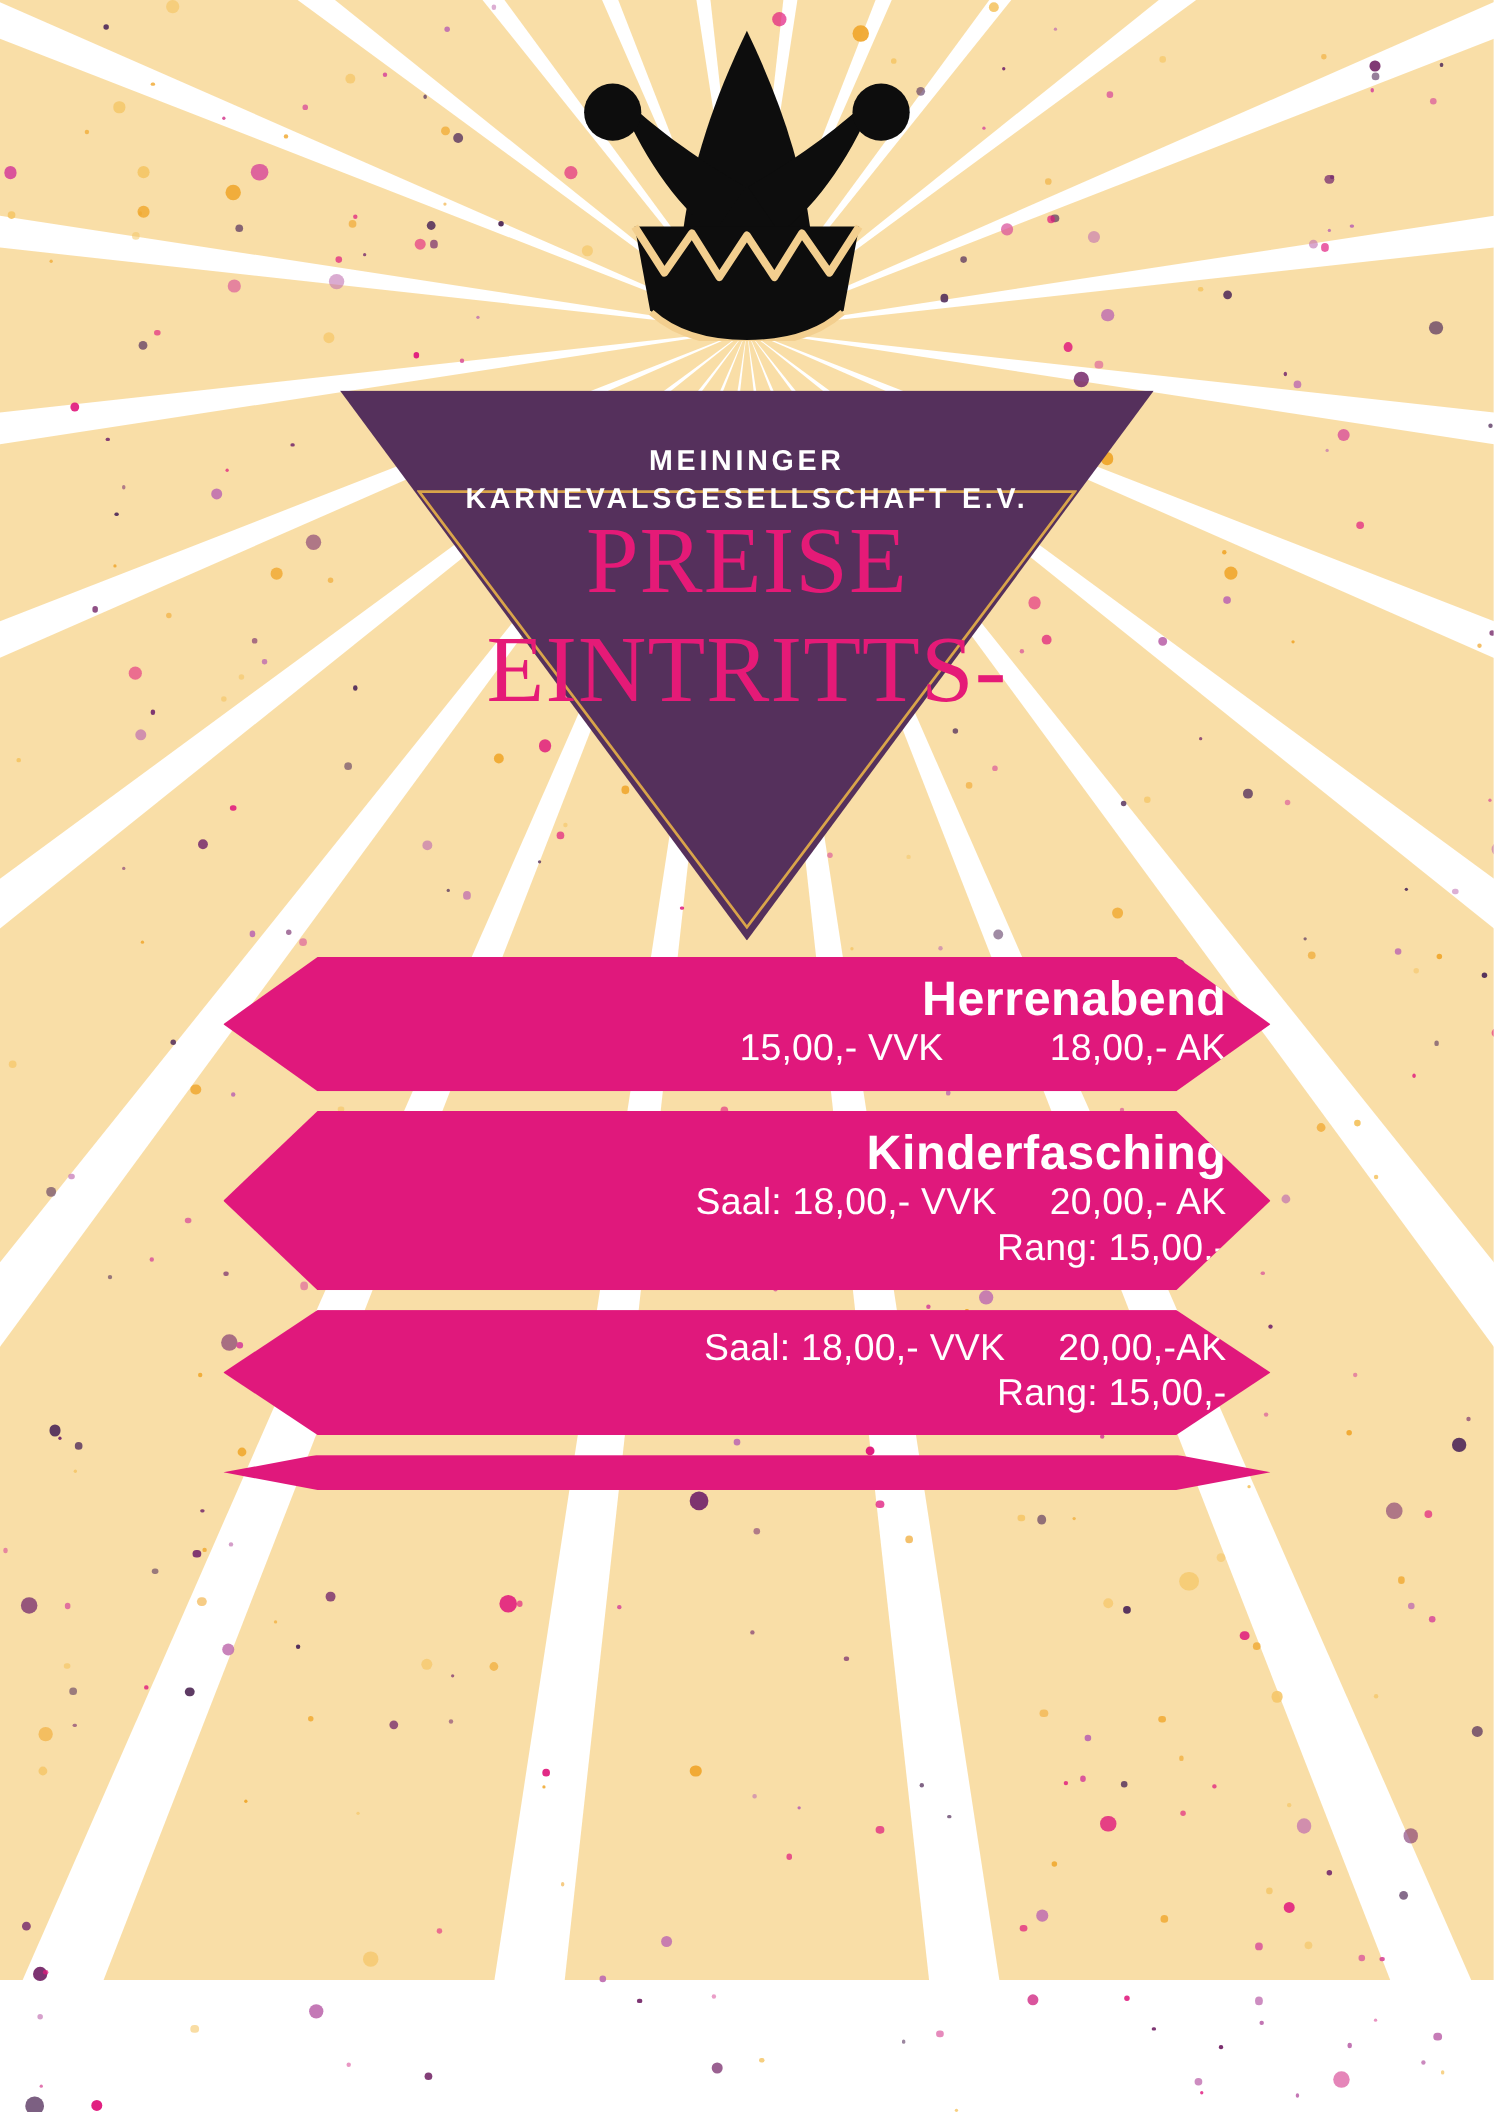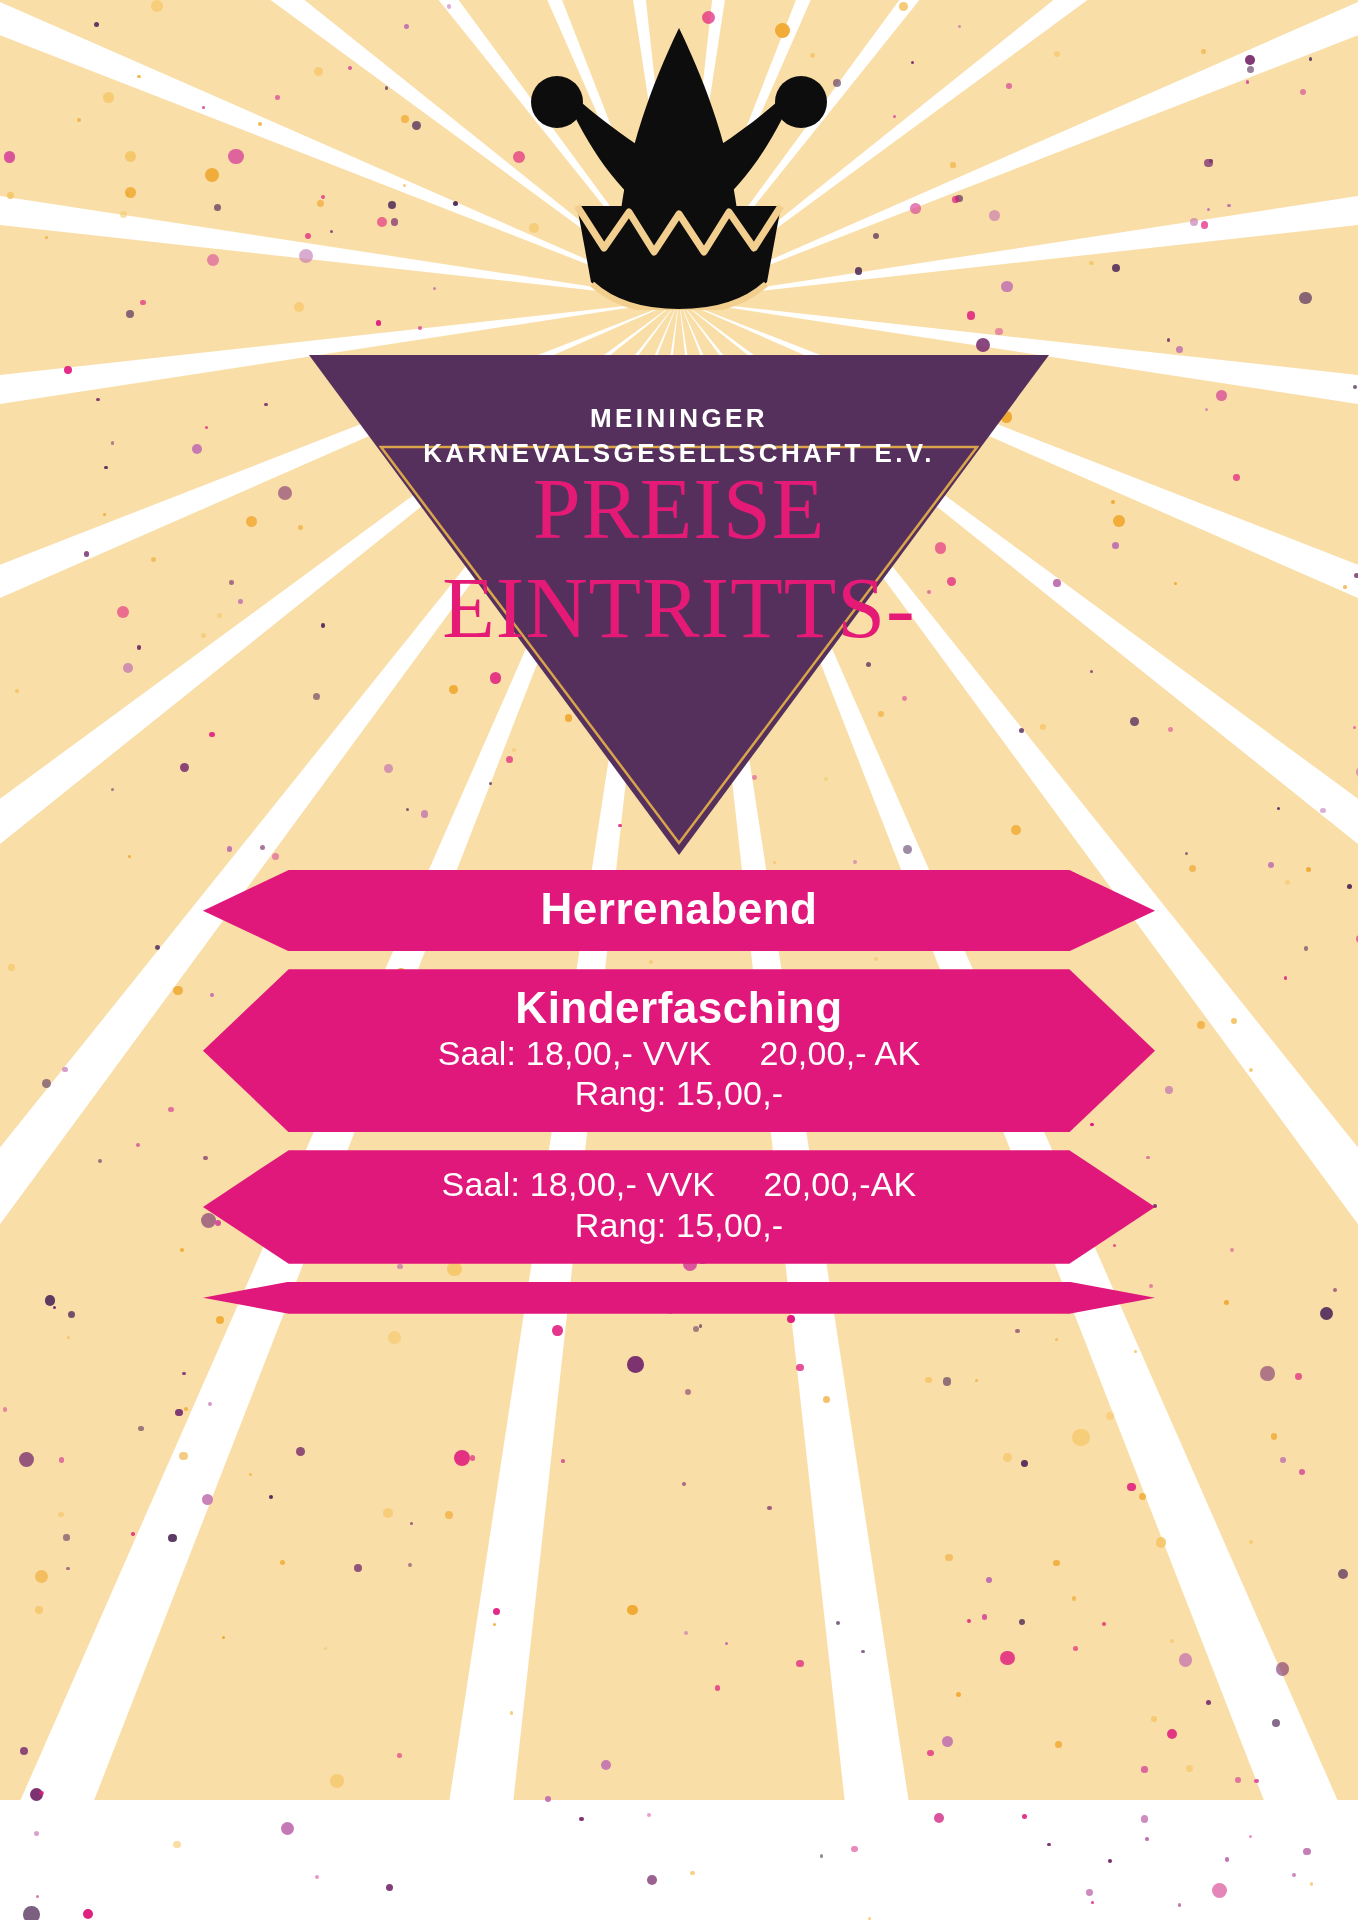--- a/index.html
+++ b/index.html
@@ -131,21 +131,21 @@
     top: 870px;
     width: 100%;
     z-index: 5;
   }
 
   .banner {
     position: relative;
     margin: 0 auto 18px auto;
     background: #e0187c;
     color: #ffffff;
-    text-align: center;
+    text-align: right;
     clip-path: polygon(0 0, 100% 0, 100% 50%, 100% 100%, 0 100%, 6% 50%);
   }
   .banner.wide {
     width: 952px;
     clip-path: polygon(0 50%, 9% 0, 91% 0, 100% 50%, 91% 100%, 9% 100%);
   }
 
   .banner-inner { padding: 14px 40px 18px 40px; }
 
   .banner-title {
@@ -658,20 +658,21 @@
         <span class="line">PREISE</span>
         <span class="line">EINTRITTS-</span>
       </div>
     </div>
   </div>
 
   <div id="banners">
       <div class="banner wide">
       <div class="banner-inner">
         <div class="banner-title">Herrenabend</div>
+        <div class="banner-line">15,00,- VVK          18,00,- AK</div>
       </div>
     </div>
       <div class="banner wide">
       <div class="banner-inner">
         <div class="banner-title">Kinderfasching</div>
         <div class="banner-line">Saal: 18,00,- VVK     20,00,- AK</div>
           <div class="banner-line">Rang: 15,00,-</div>
       </div>
     </div>
       <div class="banner wide">

